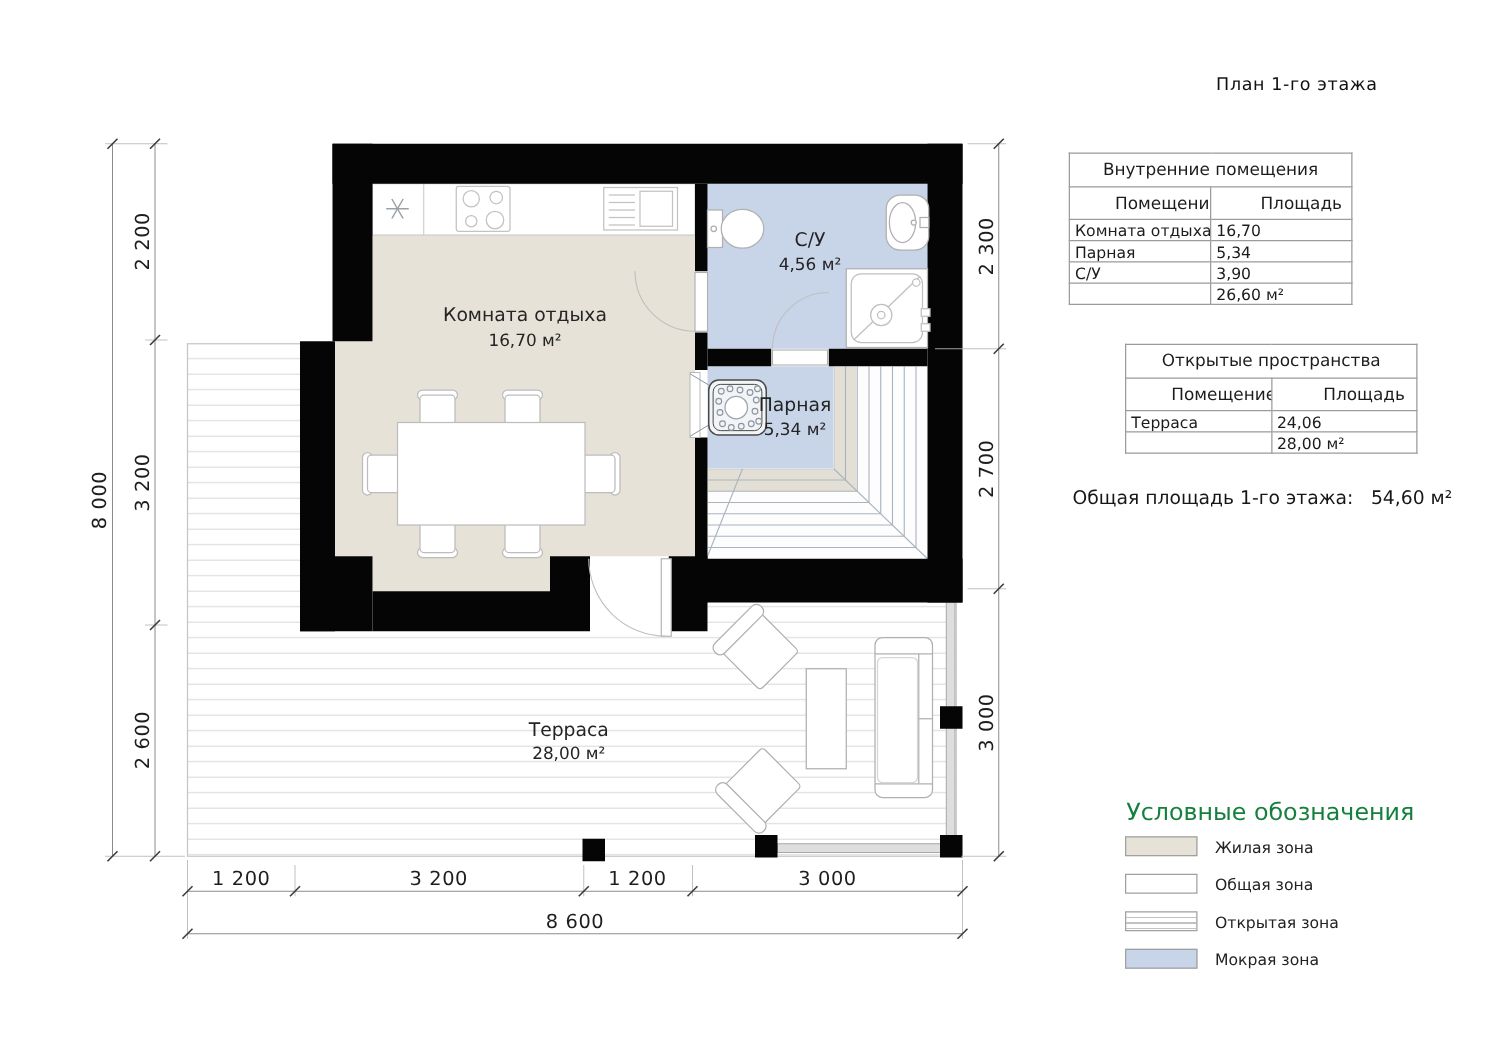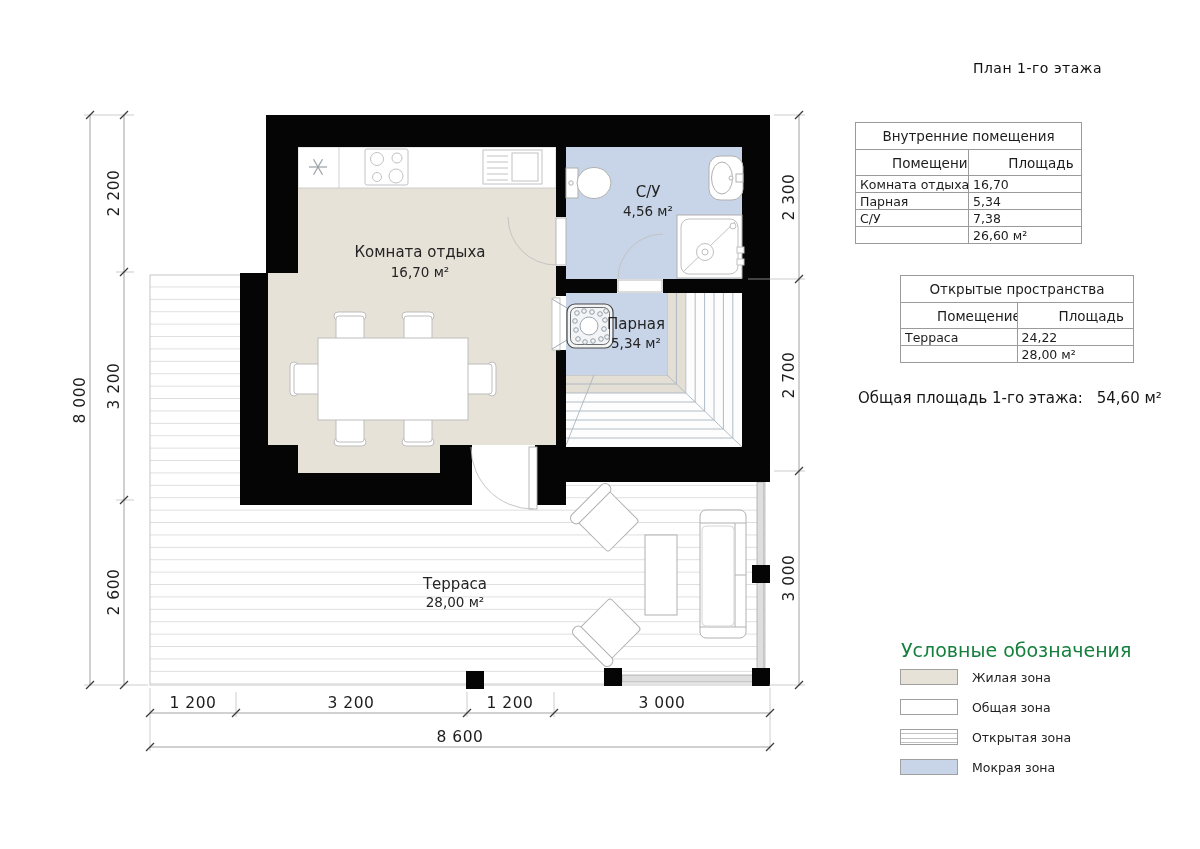--- a/index.html
+++ b/index.html
@@ -329,41 +329,41 @@
     <tr class="t-row">
       <td>Комната отдыха</td>
       <td class="val">16,70</td>
     </tr>
     <tr class="t-row">
       <td>Парная</td>
       <td class="val">5,34</td>
     </tr>
     <tr class="t-row">
       <td>С/У</td>
-      <td class="val">7,38</td>
+      <td class="val">3,90</td>
     </tr>
     <tr class="t-row">
       <td></td>
       <td class="val">26,60 м²</td>
     </tr>
   </tbody>
     </table>
 
   <table class="info-table t2">
     <tbody>
         <tr class="t-title">
           <td colspan="2">Открытые пространства</td>
         </tr>
     <tr class="t-head">
       <td class="col-name">Помещение</td>
       <td class="col-val">Площадь</td>
     </tr>
     <tr class="t-row">
       <td>Терраса</td>
-      <td class="val">24,22</td>
+      <td class="val">24,06</td>
     </tr>
     <tr class="t-row">
       <td></td>
       <td class="val">28,00 м²</td>
     </tr>
   </tbody>
     </table>
 
   <div class="summary-line">
     <span>Общая площадь 1-го этажа:</span><span class="v">54,60 м²</span>

